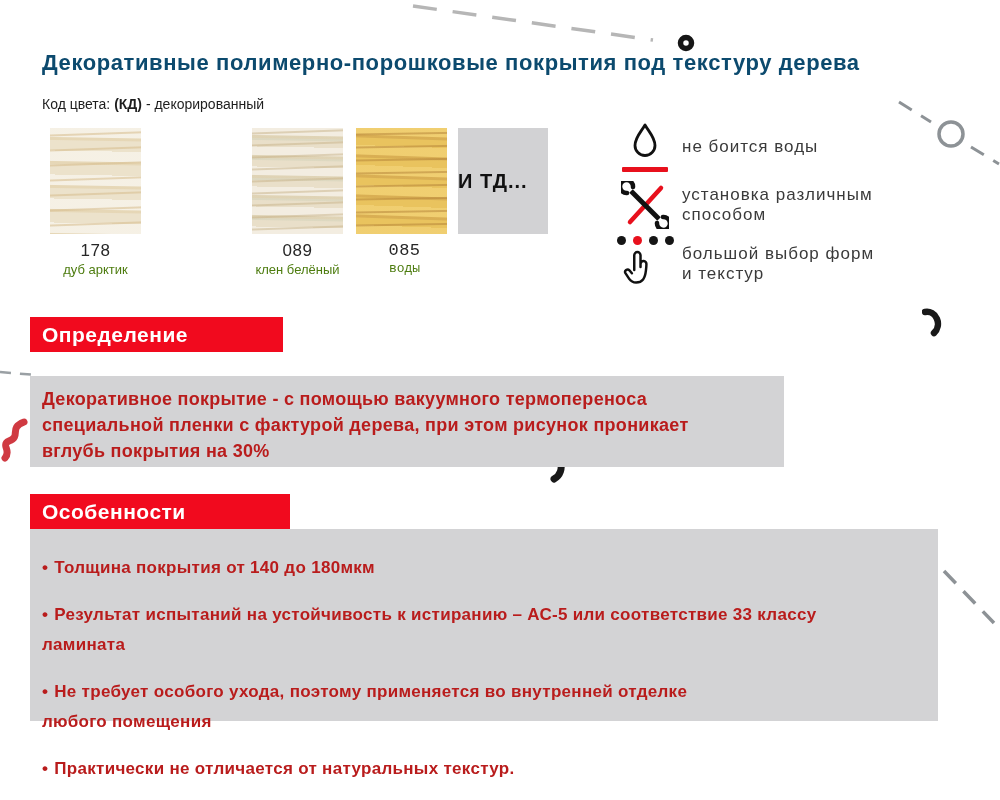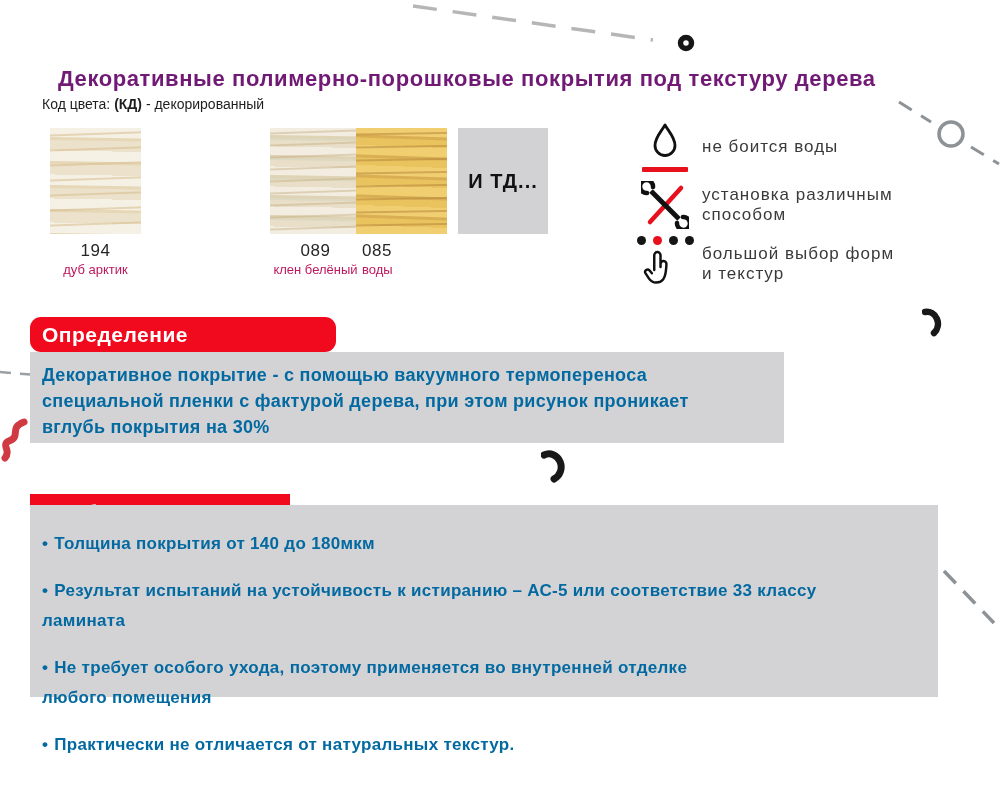--- a/index.html
+++ b/index.html
@@ -3,81 +3,81 @@
 <meta charset="utf-8">
 <style>
   html,body { margin:0; padding:0; background:#ffffff; }
   .page {
     position:relative; width:1000px; height:800px; background:#ffffff;
     font-family:"Liberation Sans", sans-serif; overflow:hidden;
   }
   .deco { position:absolute; pointer-events:none; }
 
   .title {
-    position:absolute; left:42px; top:50px; margin:16px;
-    font-size:22px; font-weight:bold; letter-spacing:0.6px; color:#701a75;
+    position:absolute; left:42px; top:50px; margin:0;
+    font-size:22px; font-weight:bold; letter-spacing:0.6px; color:#0c4a6e;
     white-space:nowrap;
   }
   .subtitle { position:absolute; left:42px; top:96px; font-size:14px; color:#1e1e1e; }
   .subtitle b { font-weight:bold; }
 
   .swatch-col { position:absolute; top:128px; width:91px; text-align:center; }
-  .swatch-col.left-labels { text-align:left; }
+  .swatch-col.left-labels { text-align:center;font-family:Liberation Mono, monospace; }
   .swatch-col.left-labels .swatch-code,
   .swatch-col.left-labels .swatch-name { padding-left:6px; }
   .swatch-img { width:91px; height:106px; }
   .sw-img-105 { background:
     repeating-linear-gradient(178deg, rgba(214,188,140,0) 0 6px, rgba(214,188,140,0.55) 7px 8px, rgba(214,188,140,0) 9px 15px),
     repeating-linear-gradient(181deg, rgba(255,255,255,0.5) 0 10px, rgba(224,204,162,0.5) 11px 13px, rgba(255,255,255,0) 14px 24px),
     #ece2cb; }
   .sw-img-106 { background:
     repeating-linear-gradient(179deg, rgba(197,181,186,0) 0 5px, rgba(197,181,186,0.5) 6px 7px, rgba(197,181,186,0) 8px 13px),
     repeating-linear-gradient(182deg, rgba(255,255,255,0.4) 0 9px, rgba(214,198,200,0.45) 10px 12px, rgba(255,255,255,0) 13px 21px),
     #e7dfde; }
   .sw-img-089 { background:
     repeating-linear-gradient(178deg, rgba(199,178,136,0) 0 4px, rgba(199,178,136,0.5) 5px 6px, rgba(199,178,136,0) 7px 12px),
     repeating-linear-gradient(181deg, rgba(255,255,255,0.45) 0 8px, rgba(209,194,152,0.4) 9px 11px, rgba(186,196,168,0.25) 12px 13px, rgba(255,255,255,0) 14px 20px),
     #e9dfc9; }
   .sw-img-085 { background:
     repeating-linear-gradient(179deg, rgba(178,128,54,0) 0 5px, rgba(178,128,54,0.5) 6px 7px, rgba(178,128,54,0) 8px 13px),
     repeating-linear-gradient(182deg, rgba(246,216,128,0.55) 0 9px, rgba(198,150,70,0.45) 10px 12px, rgba(246,216,128,0) 13px 20px),
     #e9c35e; }
   .swatch-code { margin-top:7px; font-size:17px; color:#262626; letter-spacing:0.5px; }
-  .swatch-name { margin-top:1px; font-size:13px; color:#be185d; }
+  .swatch-name { margin-top:1px; font-size:13px; color:#4d7c0f; }
 
   .more-box {
     position:absolute; left:458px; top:128px; width:90px; height:106px;
-    background:#d2d2d4; display:flex; align-items:center; justify-content:center;
+    background:#d2d2d4; display:flex; align-items:center; 
     font-size:20px; font-weight:bold; letter-spacing:1px; color:#111;
   }
 
-  .benefits { position:absolute; left:636px; top:122px; width:330px; }
+  .benefits { position:absolute; left:616px; top:122px; width:330px; }
   .benefit-row { display:flex; align-items:center; }
   .benefit-row.r1 { margin-bottom:9px; }
   .benefit-row.r2 { margin-bottom:7px; }
   .benefit-icon { flex:0 0 58px; width:58px; display:flex; flex-direction:column; align-items:center; }
   .benefit-label {
     font-size:17px; letter-spacing:1px; color:#3a3a3a; line-height:1.15;
     white-space:pre-line; margin-left:8px;
   }
   .red-underline { width:46px; height:5px; background:#e8101c; margin-top:3px; border-radius:1px; }
   .dots-row { display:flex; gap:7px; margin-bottom:1px; }
   .dot { width:9px; height:9px; border-radius:50%; background:#151515; }
   .dot.red { background:#e8101c; }
   .hand-svg { margin-right:12px; }
 
   .section-header {
     position:absolute; left:30px; height:35px; background:#f10a1e; color:#ffffff;
     font-weight:bold; font-size:21px; letter-spacing:0.5px;
     display:flex; align-items:center; padding-left:12px; box-sizing:border-box;
   }
-  .def-header { top:317px; width:306px;border-radius:11px; }
+  .def-header { top:317px; width:253px; }
   .feat-header { top:470px; width:260px;margin-top:24px; }
 
-  .panel { position:absolute; left:30px; background:#d3d3d5; box-sizing:border-box; color:#0369a1; }
+  .panel { position:absolute; left:30px; background:#d3d3d5; box-sizing:border-box; color:#b91c1c;margin-top:24px; }
   .def-body {
     top:352px; width:754px; height:91px; padding:10px 14px 0 12px;
     font-size:18px; font-weight:bold; line-height:26px; letter-spacing:0.3px;
     white-space:pre-line;
   }
   .feat-body { top:505px; width:908px; height:192px; padding:24px 20px 0 12px; }
   .feat-body p { margin:0 0 17px; font-size:17px; font-weight:bold; line-height:30px; letter-spacing:0.3px; }
   .bullet { margin-right:6px; }
   .bullet-text { white-space:pre-line; }
 </style>
@@ -113,24 +113,24 @@
 
   <h1 class="title">Декоративные полимерно-порошковые покрытия под текстуру дерева</h1>
   <div class="subtitle">
     <span>Код цвета:</span>
     <b>(КД)</b>
     <span>- декорированный</span>
   </div>
 
   <div class="swatch-col" style="left:50px;">
     <div class="swatch-img sw-img-105"></div>
-    <div class="swatch-code">194</div>
+    <div class="swatch-code">178</div>
     <div class="swatch-name">дуб арктик</div>
   </div>
-  <div class="swatch-col" style="left:270px;">
+  <div class="swatch-col" style="left:252px;">
     <div class="swatch-img sw-img-089"></div>
     <div class="swatch-code">089</div>
     <div class="swatch-name">клен белёный</div>
   </div>
   <div class="swatch-col left-labels" style="left:356px;">
     <div class="swatch-img sw-img-085"></div>
     <div class="swatch-code">085</div>
     <div class="swatch-name">воды</div>
   </div>
   <div class="more-box">

